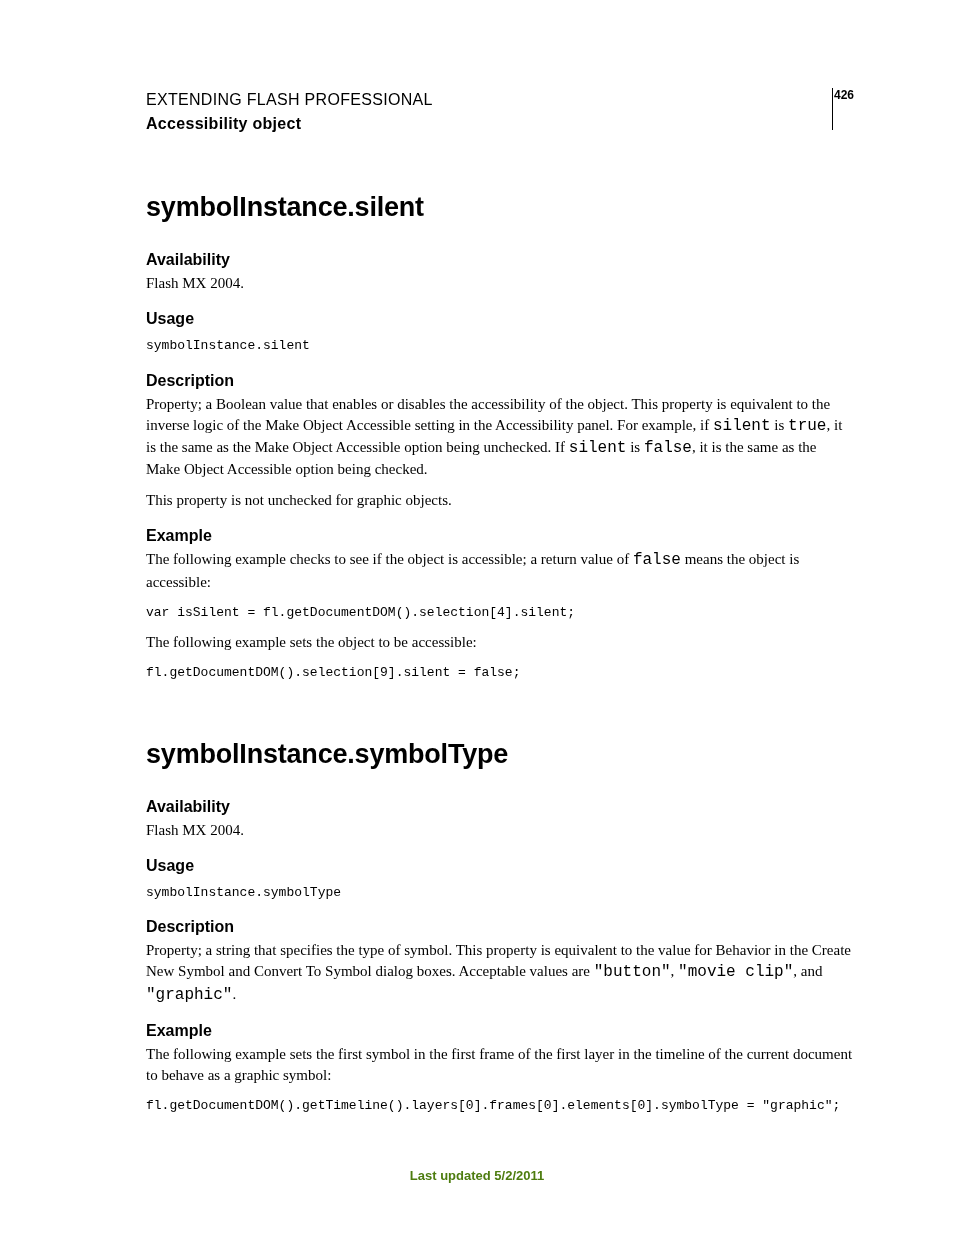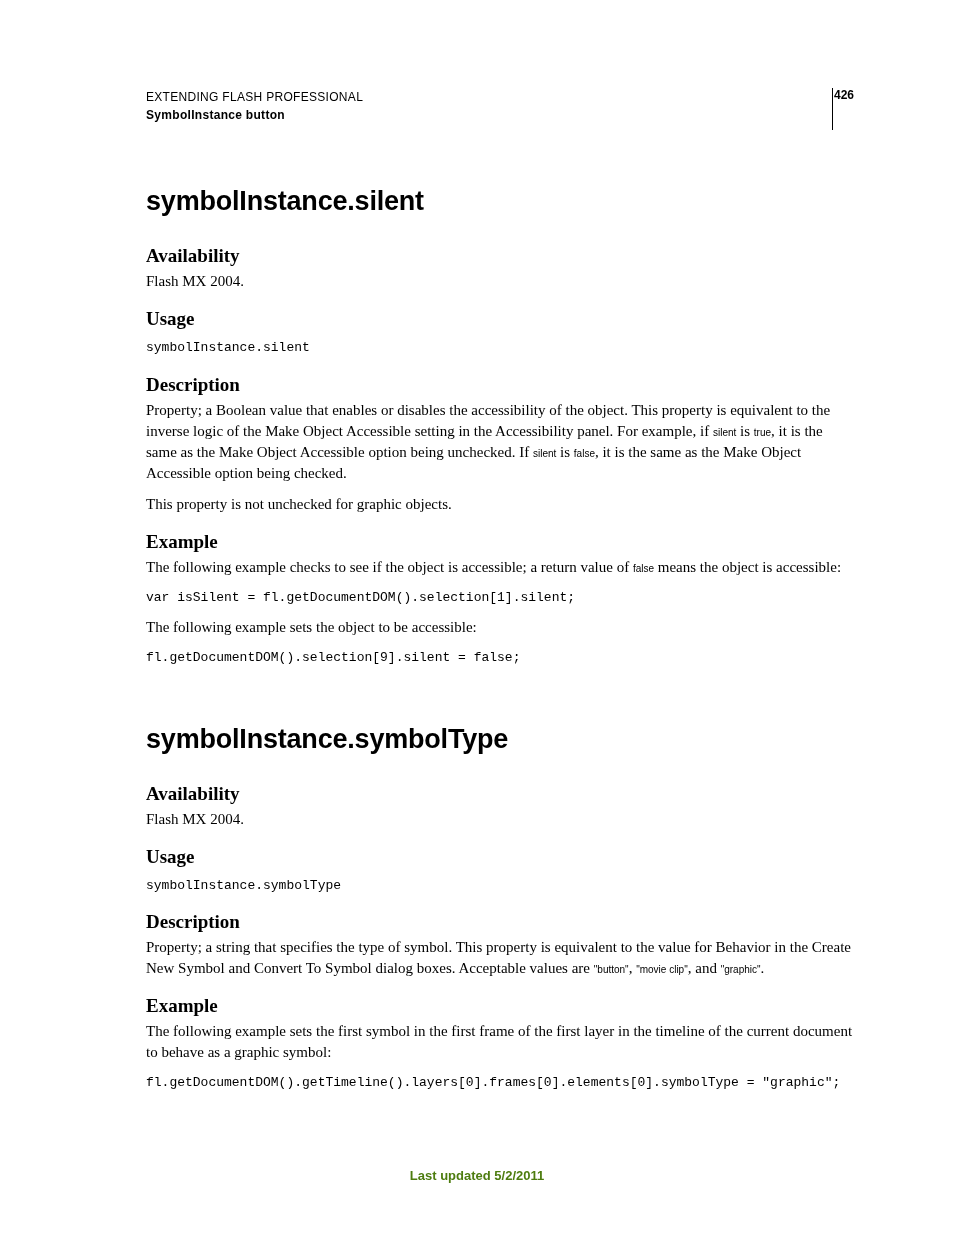--- a/index.html
+++ b/index.html
@@ -15,21 +15,21 @@
     padding: 88px 100px 0 146px;
   }
   .header-row {
     display: flex;
     justify-content: space-between;
     align-items: flex-start;
     margin-bottom: 48px;
   }
   .header-left {
     font-family: "Myriad Pro", "Helvetica Neue", Arial, sans-serif;
-    font-size: 12px;
+    font-size: 16px;
     line-height: 1.5;
     letter-spacing: 0.3px;
   }
   .header-title-top {
     font-weight: 400;
   }
   .header-title-bottom {
     font-weight: 700;
   }
   .page-number-wrap {
@@ -58,34 +58,34 @@
   }
   h1.section-title {
     font-family: "Myriad Pro", "Helvetica Neue", Arial, sans-serif;
     font-weight: 700;
     font-size: 27px;
     margin-top: 56px;
     margin-bottom: 28px;
     letter-spacing: -0.2px;
   }
   .subhead {
-    font-family: Liberation Serif, serif;
+    font-family: Liberation Sans, sans-serif;
     font-weight: 700;
-    font-size: 19px;
+    font-size: 16px;
     margin-top: 16px;
     margin-bottom: 4px;
   }
   .body-text {
     font-size: 15px;
     line-height: 1.4;
     margin-bottom: 10px;
   }
   .body-text .inline-code {
-    font-family: Liberation Sans, sans-serif;
-    font-size: 10px;
+    font-family: Liberation Mono, monospace;
+    font-size: 16px;
   }
   .footer {
     position: absolute;
     bottom: 52px;
     left: 0;
     width: 100%;
     text-align: center;
     font-family: "Myriad Pro", "Helvetica Neue", Arial, sans-serif;
     font-weight: 700;
     font-size: 13px;
@@ -93,21 +93,21 @@
   }
 </style>
 </head>
 <body>
 
 <div class="page">
 
   <div class="header-row">
     <div class="header-left">
       <div class="header-title-top">EXTENDING FLASH PROFESSIONAL</div>
-      <div class="header-title-bottom">SymbolInstance button</div>
+      <div class="header-title-bottom">Accessibility object</div>
     </div>
     <div class="page-number-wrap">
       <div class="page-rule"></div>
       <div class="page-number">426</div>
     </div>
   </div>
 
 
   <h1 class="section-title">symbolInstance.silent</h1>
 
@@ -120,21 +120,21 @@
   <div class="subhead">Description</div>
   <p class="body-text">
     <span>Property; a Boolean value that enables or disables the accessibility of the object. This property is equivalent to the inverse logic of the Make Object Accessible setting in the Accessibility panel. For example, if </span><span class="inline-code">silent</span><span> is </span><span class="inline-code">true</span><span>, it is the same as the Make Object Accessible option being unchecked. If </span><span class="inline-code">silent</span><span> is </span><span class="inline-code">false</span><span>, it is the same as the Make Object Accessible option being checked.</span>
   </p>
   <p class="body-text">This property is not unchecked for graphic objects.</p>
 
   <div class="subhead">Example</div>
   <p class="body-text">
     <span>The following example checks to see if the object is accessible; a return value of </span><span class="inline-code">false</span><span> means the object is accessible:</span>
   </p>
-  <div class="code code-block">var isSilent = fl.getDocumentDOM().selection[1].silent;</div>
+  <div class="code code-block">var isSilent = fl.getDocumentDOM().selection[4].silent;</div>
   <p class="body-text">The following example sets the object to be accessible:</p>
   <div class="code code-block">fl.getDocumentDOM().selection[9].silent = false;</div>
 
   <h1 class="section-title">symbolInstance.symbolType</h1>
 
   <div class="subhead">Availability</div>
   <div class="body-text">Flash MX 2004.</div>
 
   <div class="subhead">Usage</div>
   <div class="code code-block">symbolInstance.symbolType</div>

